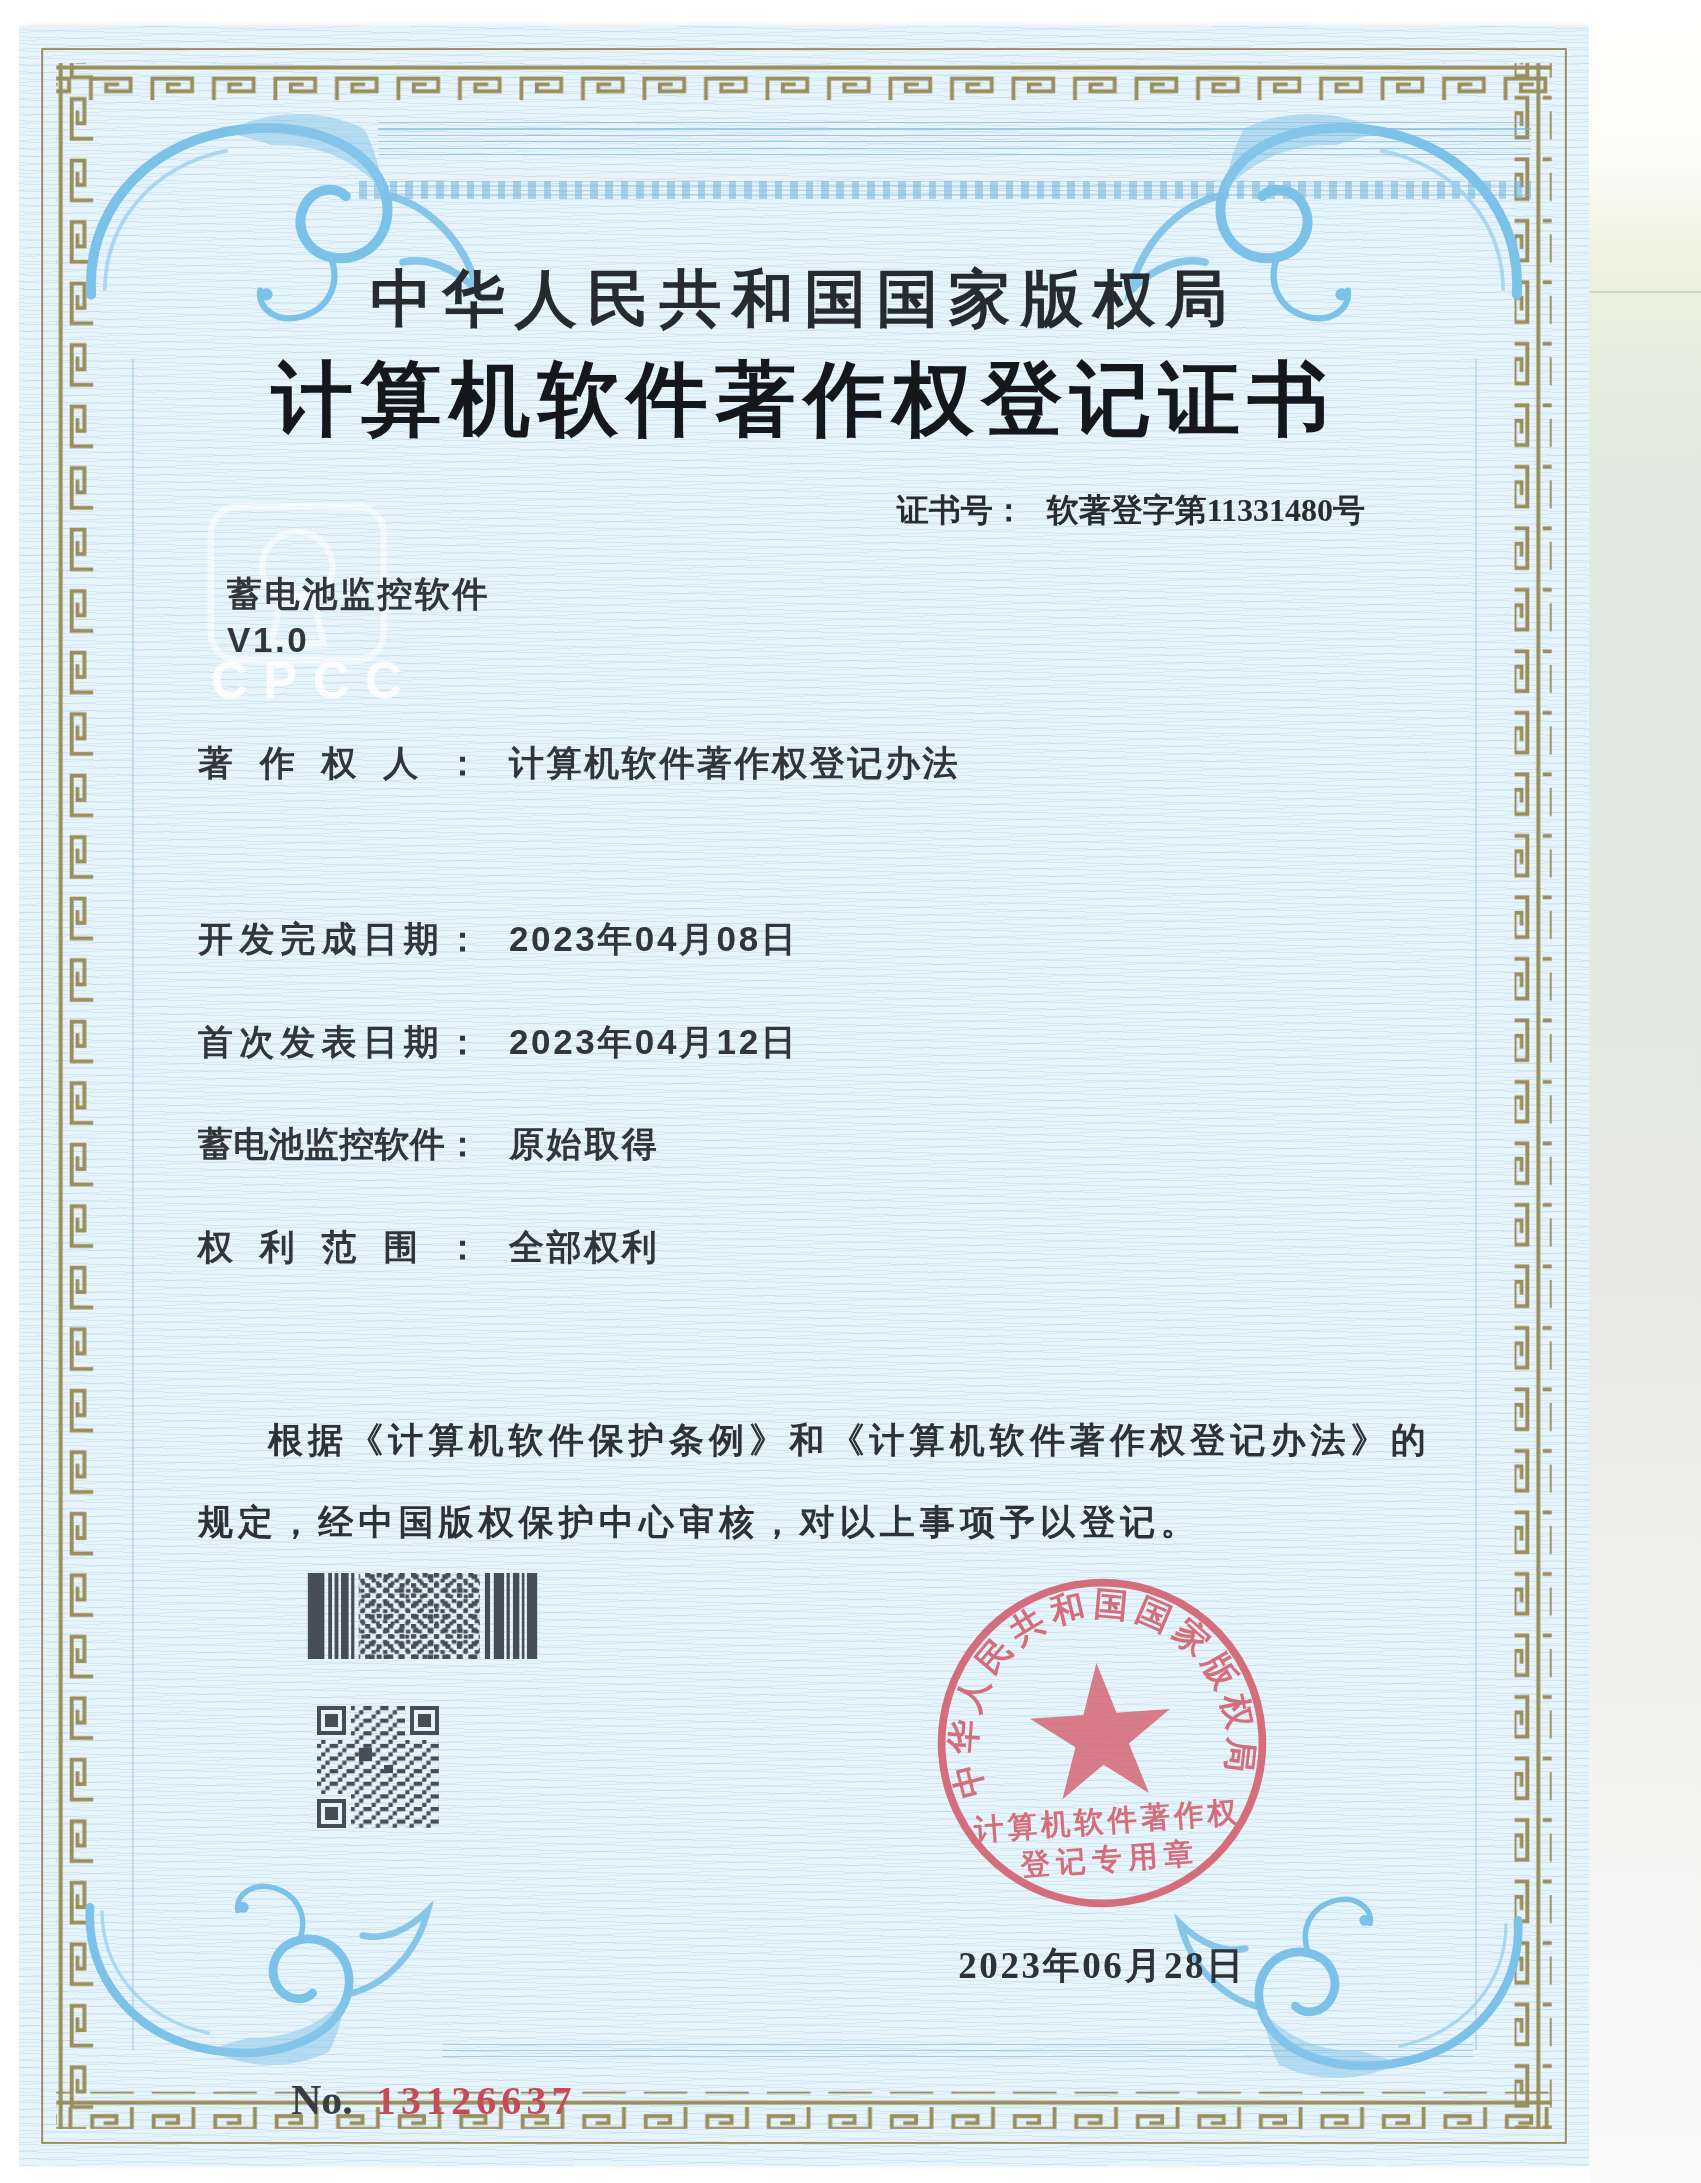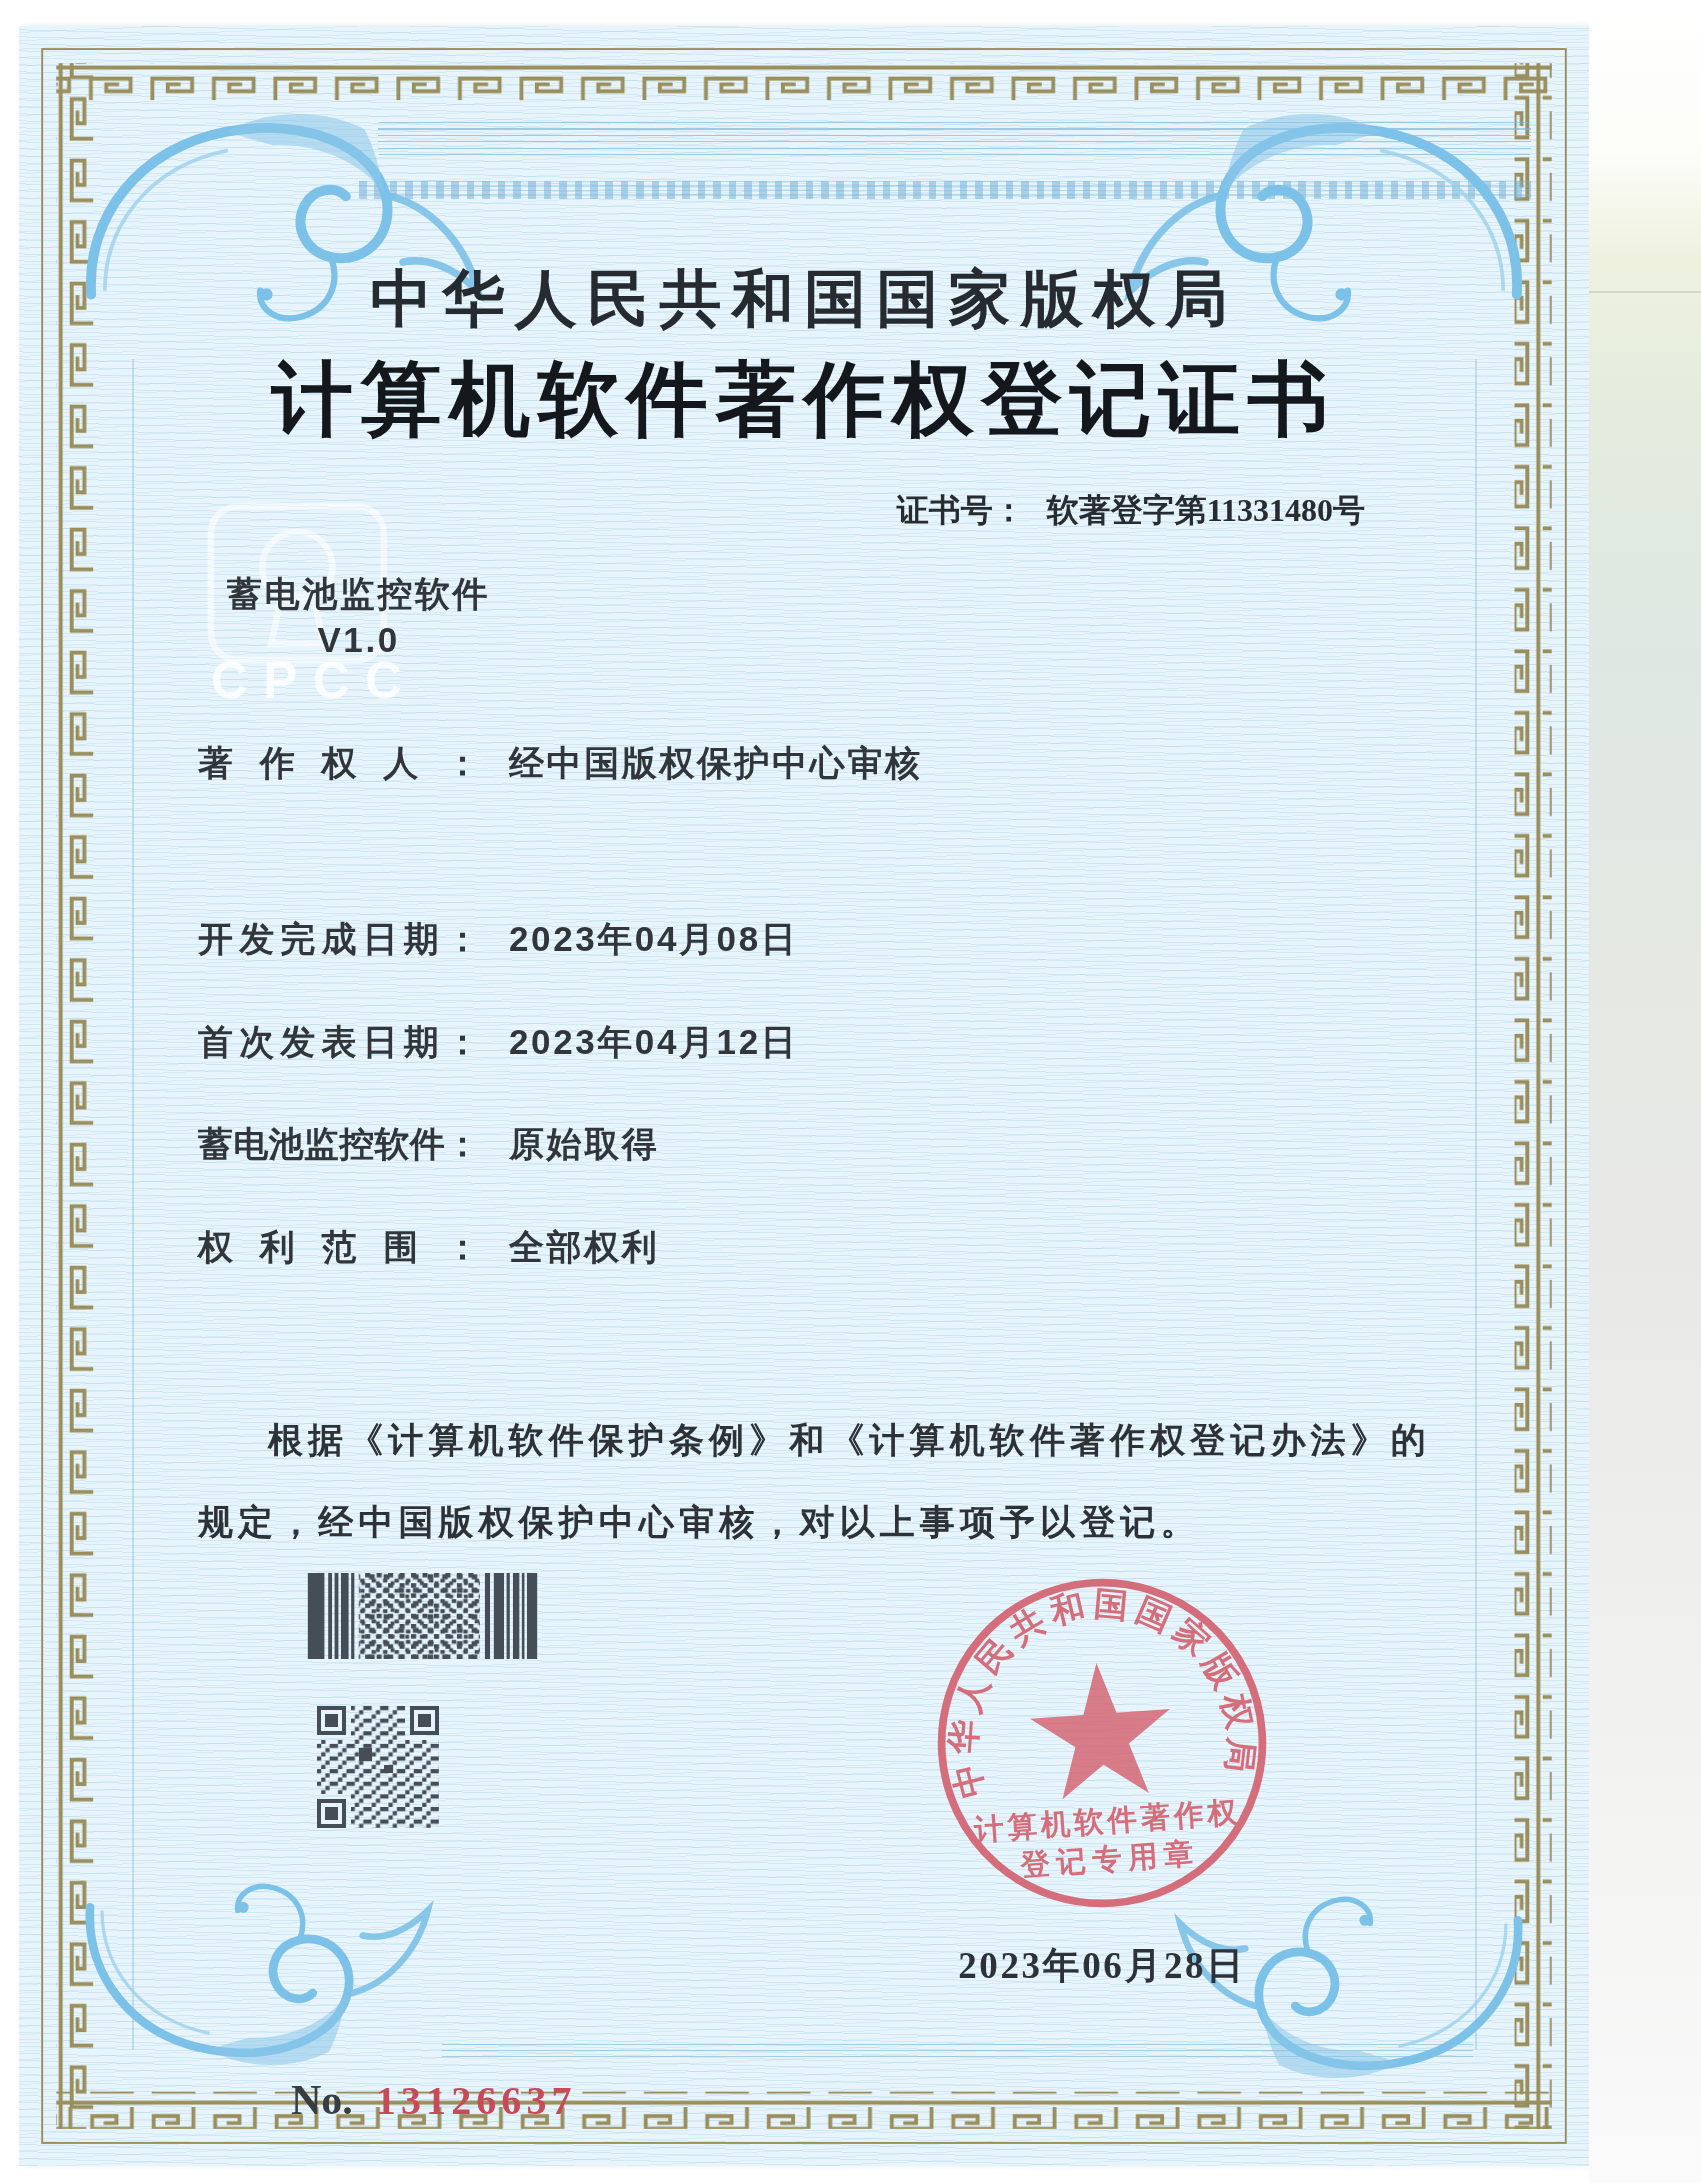--- a/index.html
+++ b/index.html
@@ -60,21 +60,21 @@
   .certno-row{
     position:absolute;left:577px;top:463px;width:769px;text-align:right;
     font-family:"Liberation Serif",serif;font-weight:700;font-size:32px;color:#272c32;
   }
   .certno-row .lbl{margin-right:22px;}
   .field-row{position:absolute;left:179px;width:1281px;display:flex;}
   .field-label{
     width:282px;flex:0 0 282px;text-align:justify;text-align-last:justify;
     font-weight:700;font-size:35px;color:#30363c;
   }
-  .field-value{margin-left:29px;font-weight:700;font-size:35px;color:#30363c;letter-spacing:2.6px;line-height:1.32;text-align:center;}
+  .field-value{margin-left:29px;font-weight:700;font-size:35px;color:#30363c;letter-spacing:2.6px;line-height:1.32;}
   .statement{
     position:absolute;left:179px;top:1374px;width:1236px;
     font-family:"Liberation Serif",serif;font-weight:600;font-size:35px;
     letter-spacing:5.1px;line-height:82px;text-indent:70px;color:#2c3238;
   }
   .issue-date{
     position:absolute;left:910px;top:1915px;width:346px;text-align:center;
     font-family:"Liberation Serif",serif;font-weight:700;font-size:37px;
     letter-spacing:2.6px;color:#2c3238;
   }
@@ -182,21 +182,21 @@
     </div>
 
     <div class="field-row" style="top:545px">
       <div class="field-value">
         <div>蓄电池监控软件</div>
         <div>V1.0</div>
       </div>
     </div>
     <div class="field-row" style="top:714px">
       <div class="field-label">著作权人：</div>
-      <div class="field-value">经中国版权保护中心审核</div>
+      <div class="field-value">计算机软件著作权登记办法</div>
     </div>
     <div class="field-row" style="top:890px">
       <div class="field-label">开发完成日期：</div>
       <div class="field-value">2023年04月08日</div>
     </div>
     <div class="field-row" style="top:993px">
       <div class="field-label">首次发表日期：</div>
       <div class="field-value">2023年04月12日</div>
     </div>
     <div class="field-row" style="top:1095px">

